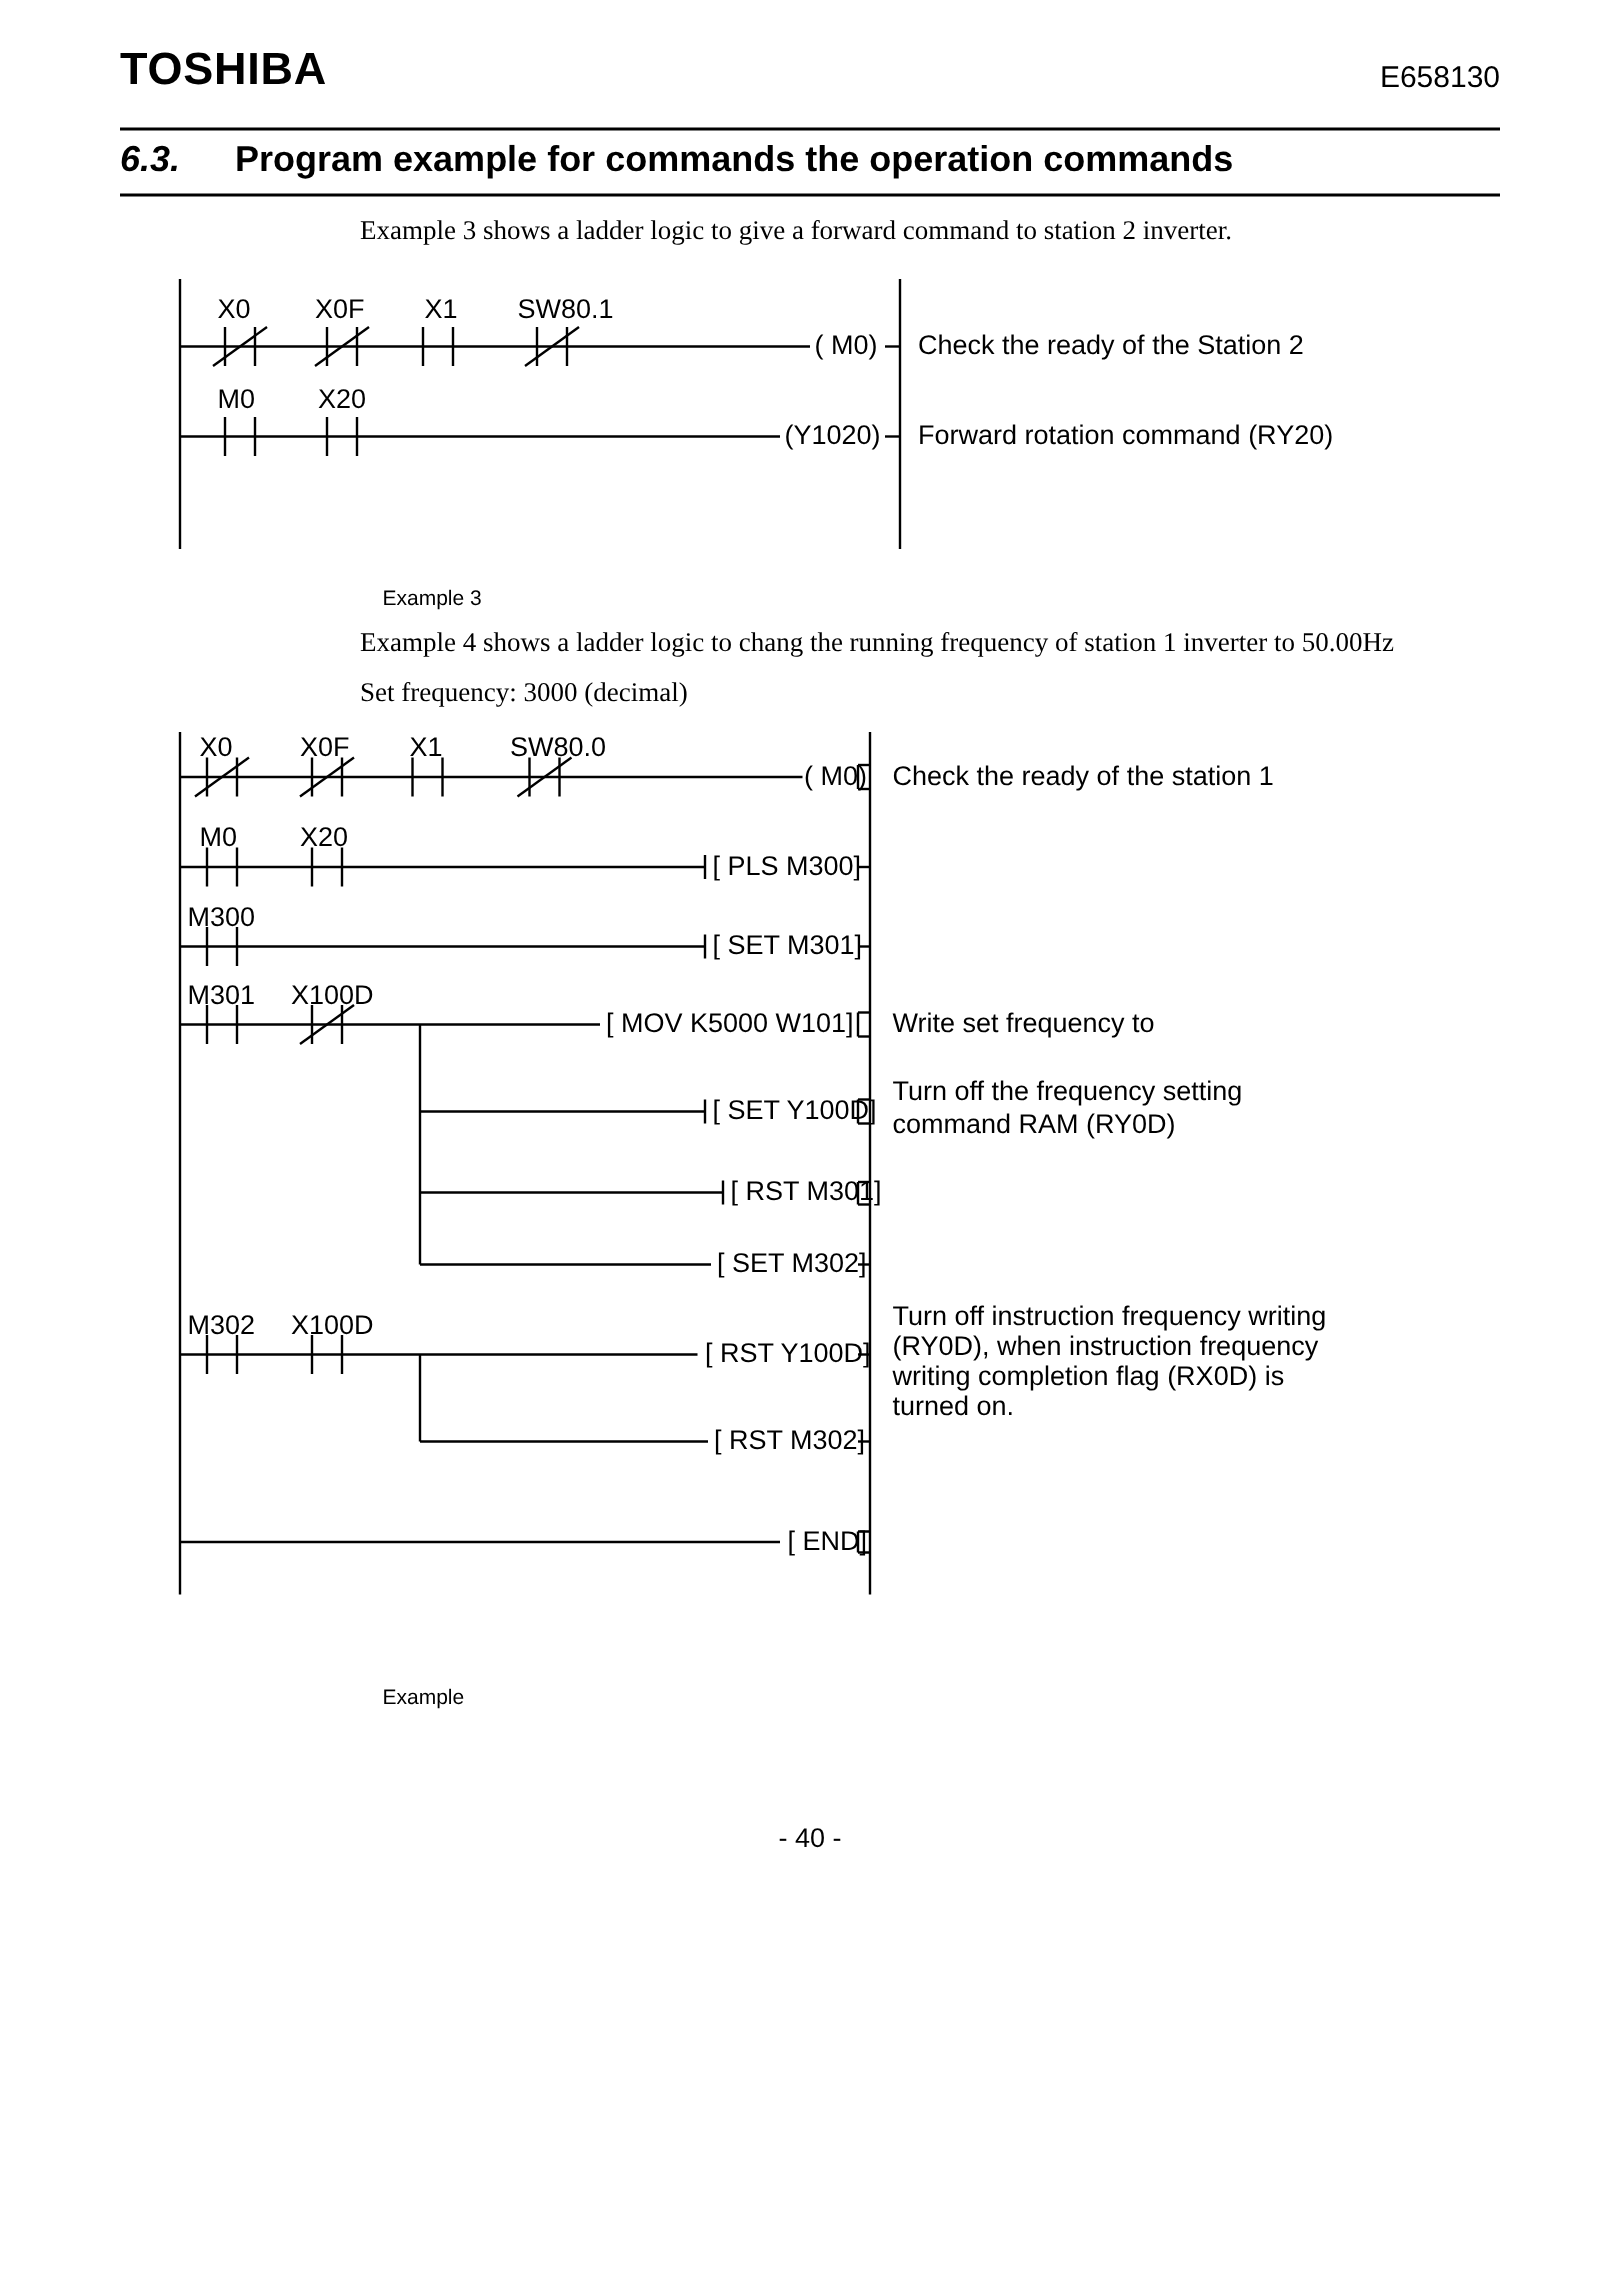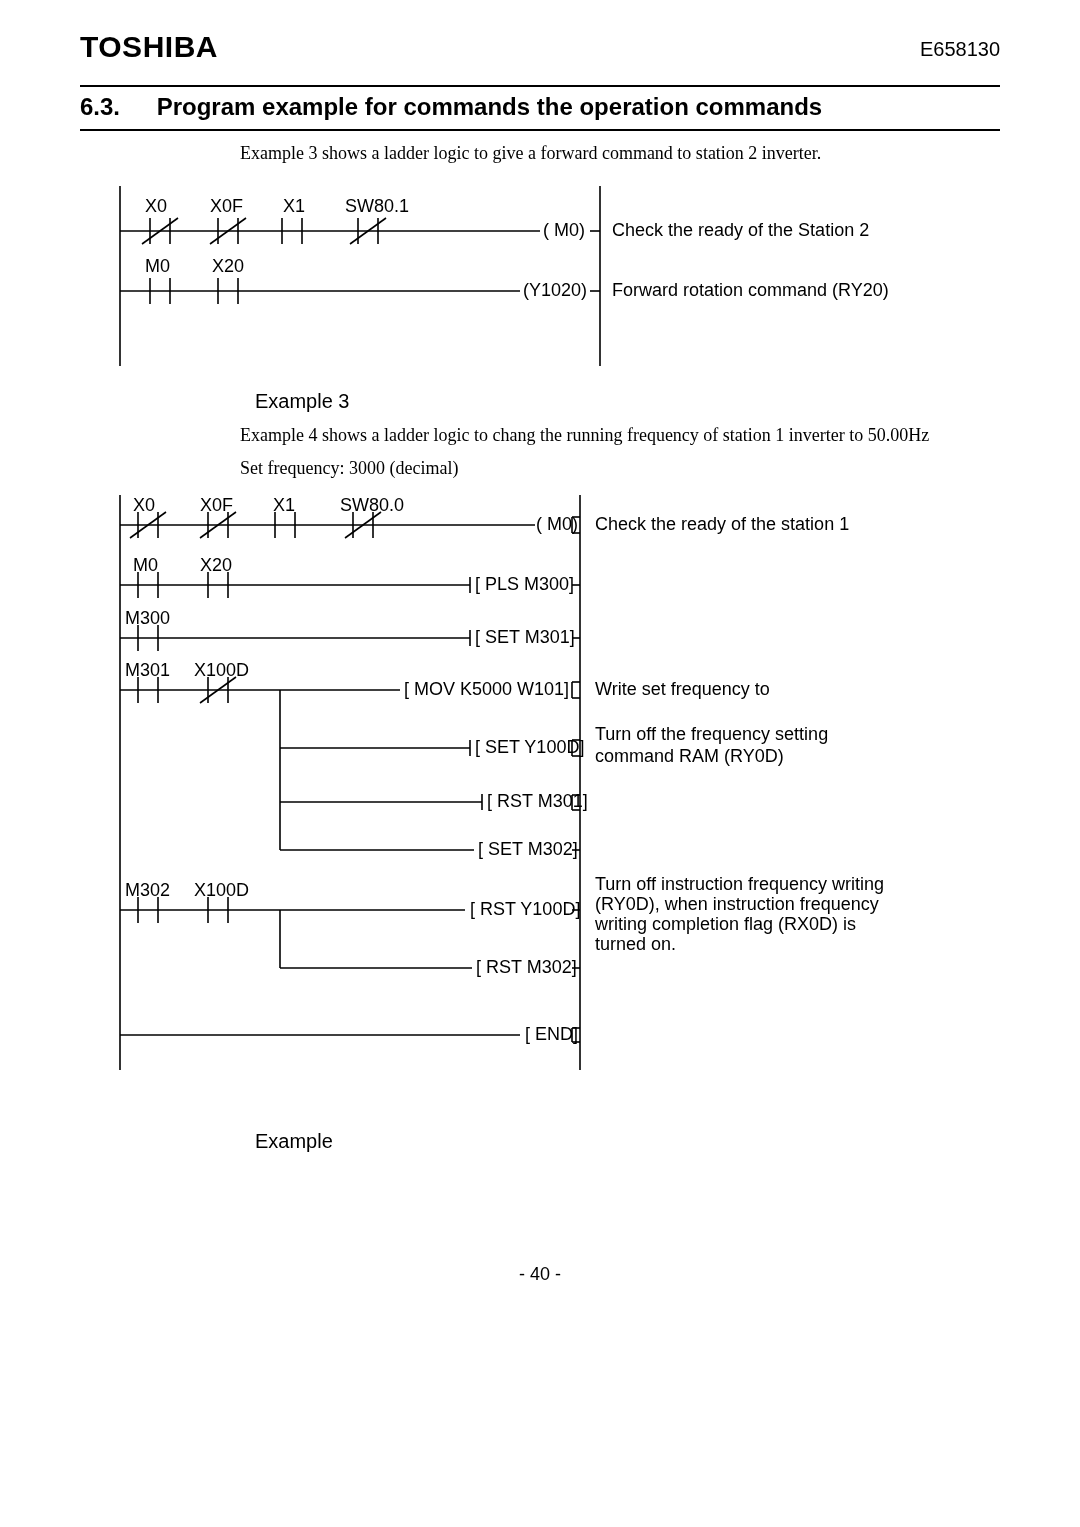--- a/index.html
+++ b/index.html
@@ -9,21 +9,21 @@
     font-family: Arial, Helvetica, sans-serif;
     color: #000;
     width: 1080px;
   }
   .page {
     padding: 30px 80px 40px 80px;
   }
   .header {
     display: flex;
     justify-content: space-between;
-    align-items: center;
+    align-items: flex-end;
     margin-bottom: 21px;
   }
   .brand {
     font-family: Arial, Helvetica, sans-serif;
     font-weight: 800;
     font-size: 30px;
     letter-spacing: 0.5px;
   }
   .docnum {
     font-size: 20px;
@@ -33,40 +33,41 @@
     font-size: 24px;
     font-weight: bold;
     border-top: 2px solid #000;
     border-bottom: 2px solid #000;
     padding: 6px 0 8px 0;
     margin-top: 16px;
   }
   .section-title .num {
     display: inline-block;
     width: 70px;
+    font-style: italic;
   }
   .body-text {
     font-size: 18px;
     line-height: 1.6;
     margin: 8px 0 8px 160px;
     text-align: justify;
     font-family: Liberation Serif, serif;
   }
   .caption {
-    font-size: 20px;
+    font-size: 14px;
     margin: 14px 0 8px 175px;
   }
   .diagram {
     display: block;
     margin: 4px auto 0 20px;
   }
   .footer {
     text-align: center;
     font-size: 18px;
-    margin-top: 111px;
+    margin-top: 76px;
   }
   svg text {
     font-family: Arial, Helvetica, sans-serif;
     font-size: 18px;
     fill: #000;
   }
   svg .lbl {
     font-size: 18px;
   }
 </style>

